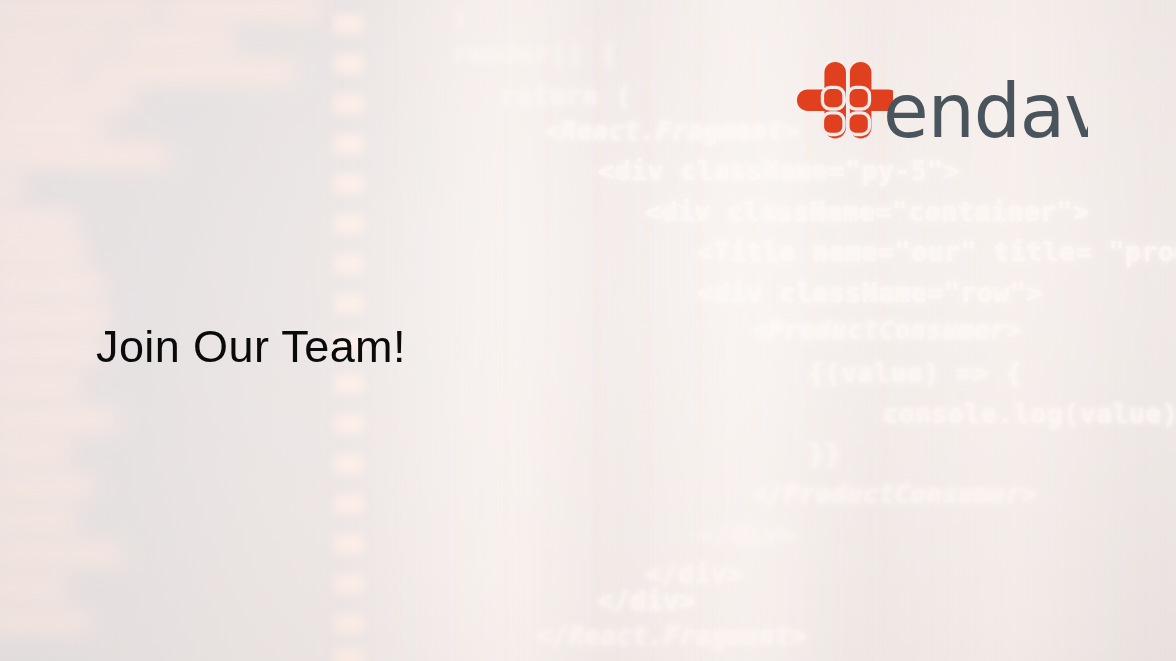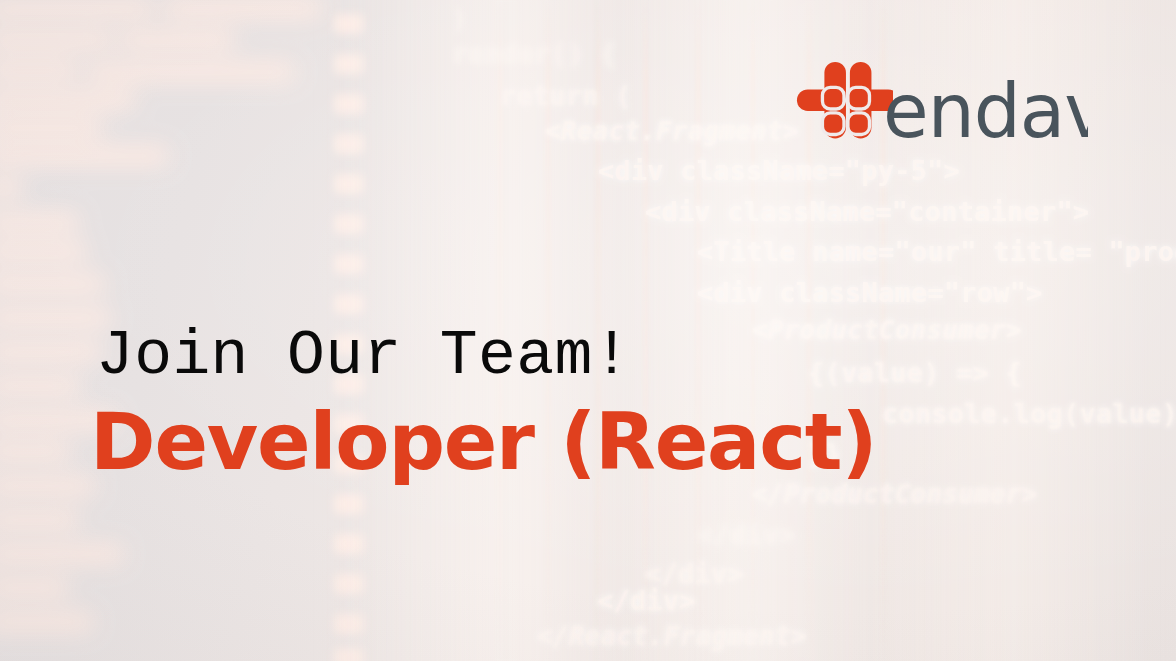--- a/index.html
+++ b/index.html
@@ -145,25 +145,25 @@
     top: 2px;
     width: 205px;
     height: 100px;
   }
 
   
   .kicker {
     position: absolute;
     left: 96px;
     top: 321px;
-    font-size: 63px;
+    font-size: 45px;
     font-weight: 400;
     letter-spacing: 0.4px;
     color: #0a0a0a;
-    font-family: Liberation Mono, monospace;
+    font-family: Liberation Sans, sans-serif;
   }
   .headline {
     position: absolute;
     left: 90px;
     top: 404px;
     font-size: 79px;
     line-height: 0.97;
     font-weight: 700;
     letter-spacing: -1.2px;
     color: #e0401e;
@@ -270,16 +270,15 @@
     <div class="logo-word">
       <svg viewBox="0 0 210 100" width="205" height="100">
         <text id="wordmark-text" x="0" y="76" font-family="'DejaVu Sans', sans-serif" font-size="76" font-weight="400" letter-spacing="-1" fill="#49545c">endava</text>
       </svg>
     </div>
   </div>
 
   <div class="kicker">Join Our Team!</div>
 
   <div class="headline">
-    <span class="ln">Developer (React)</span>
   </div>
 
 </div>
 
 </body></html>

